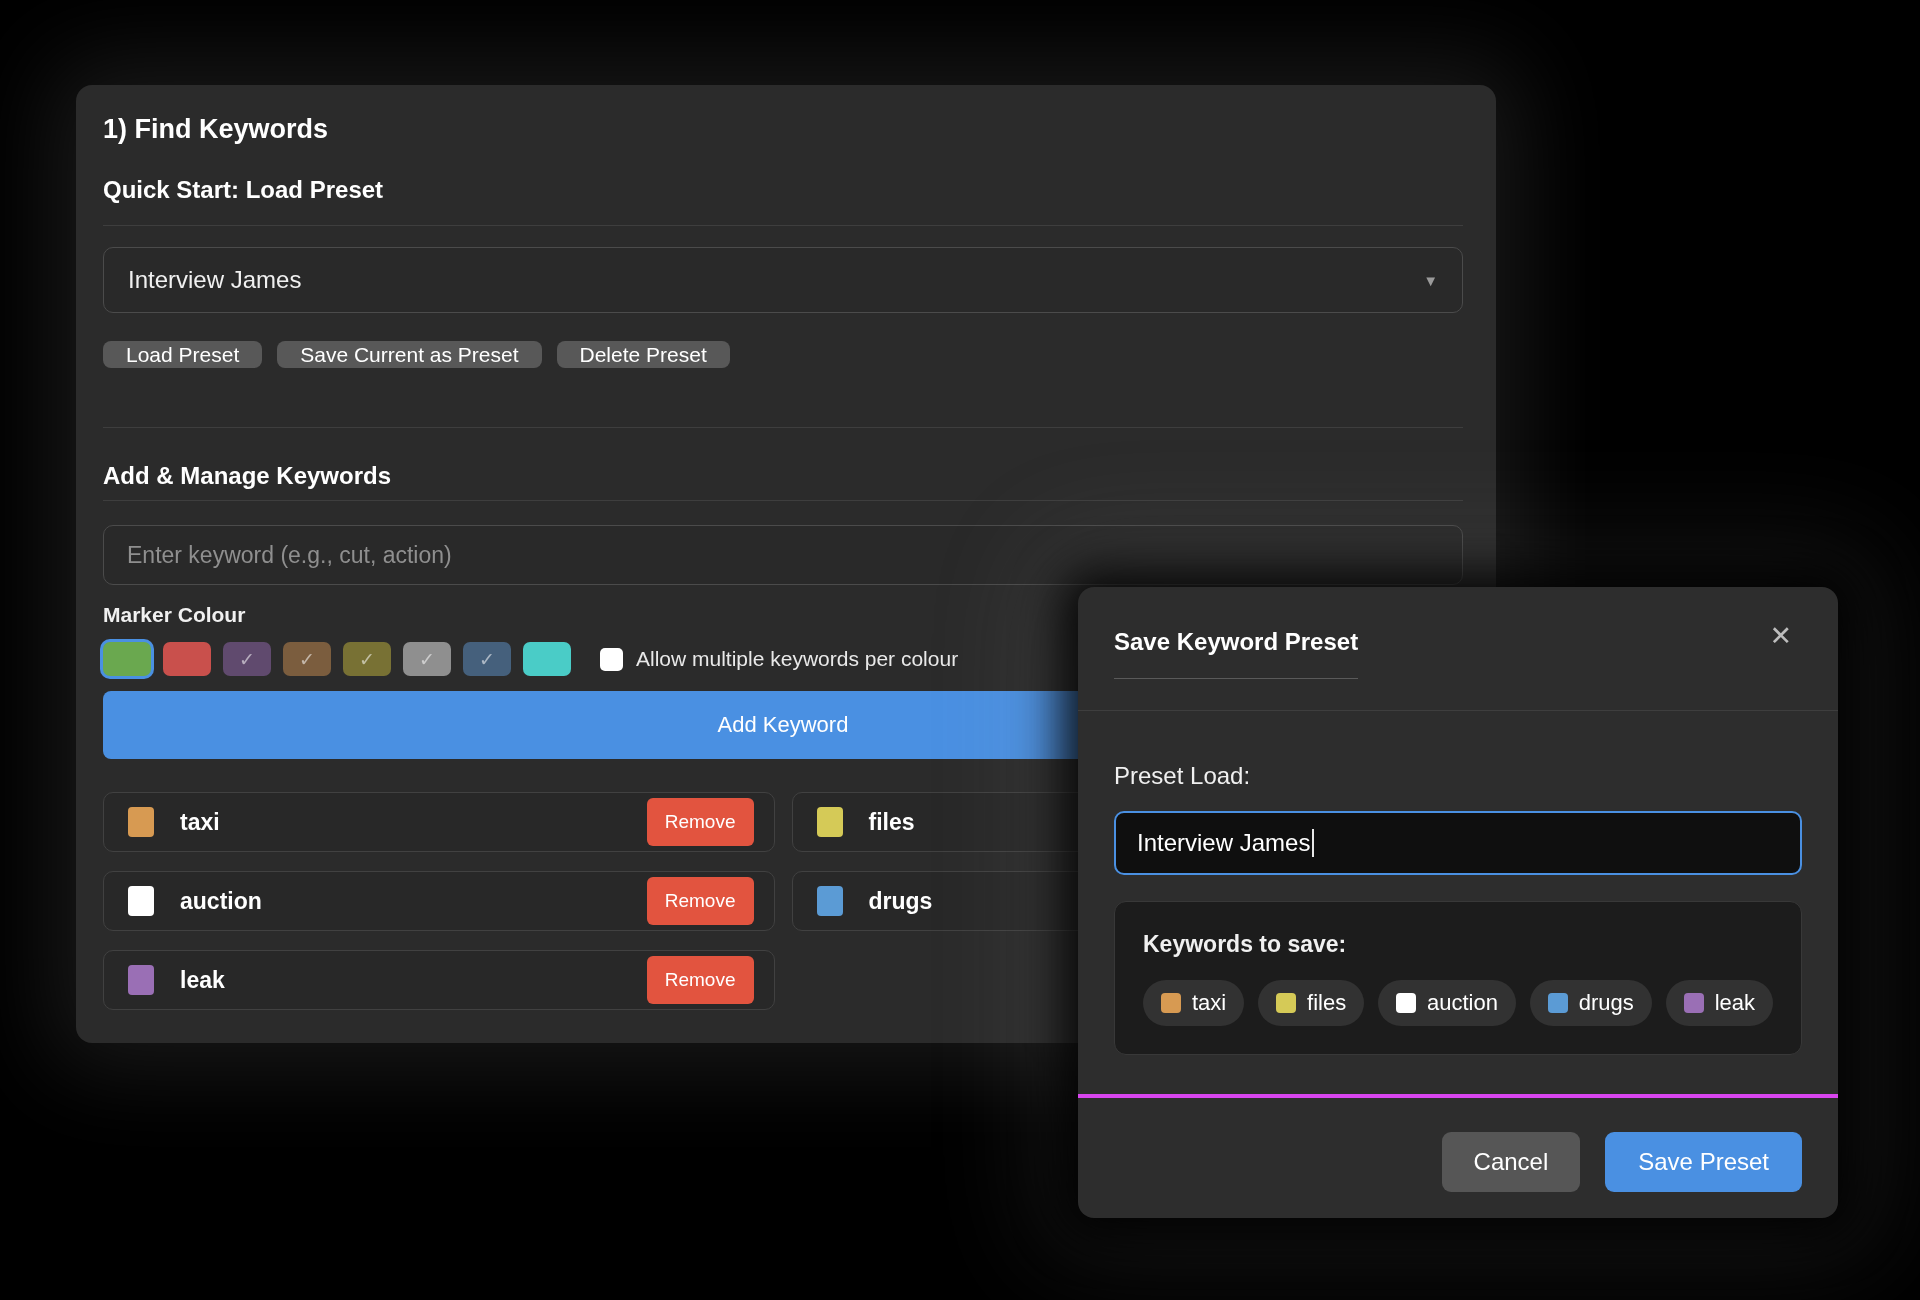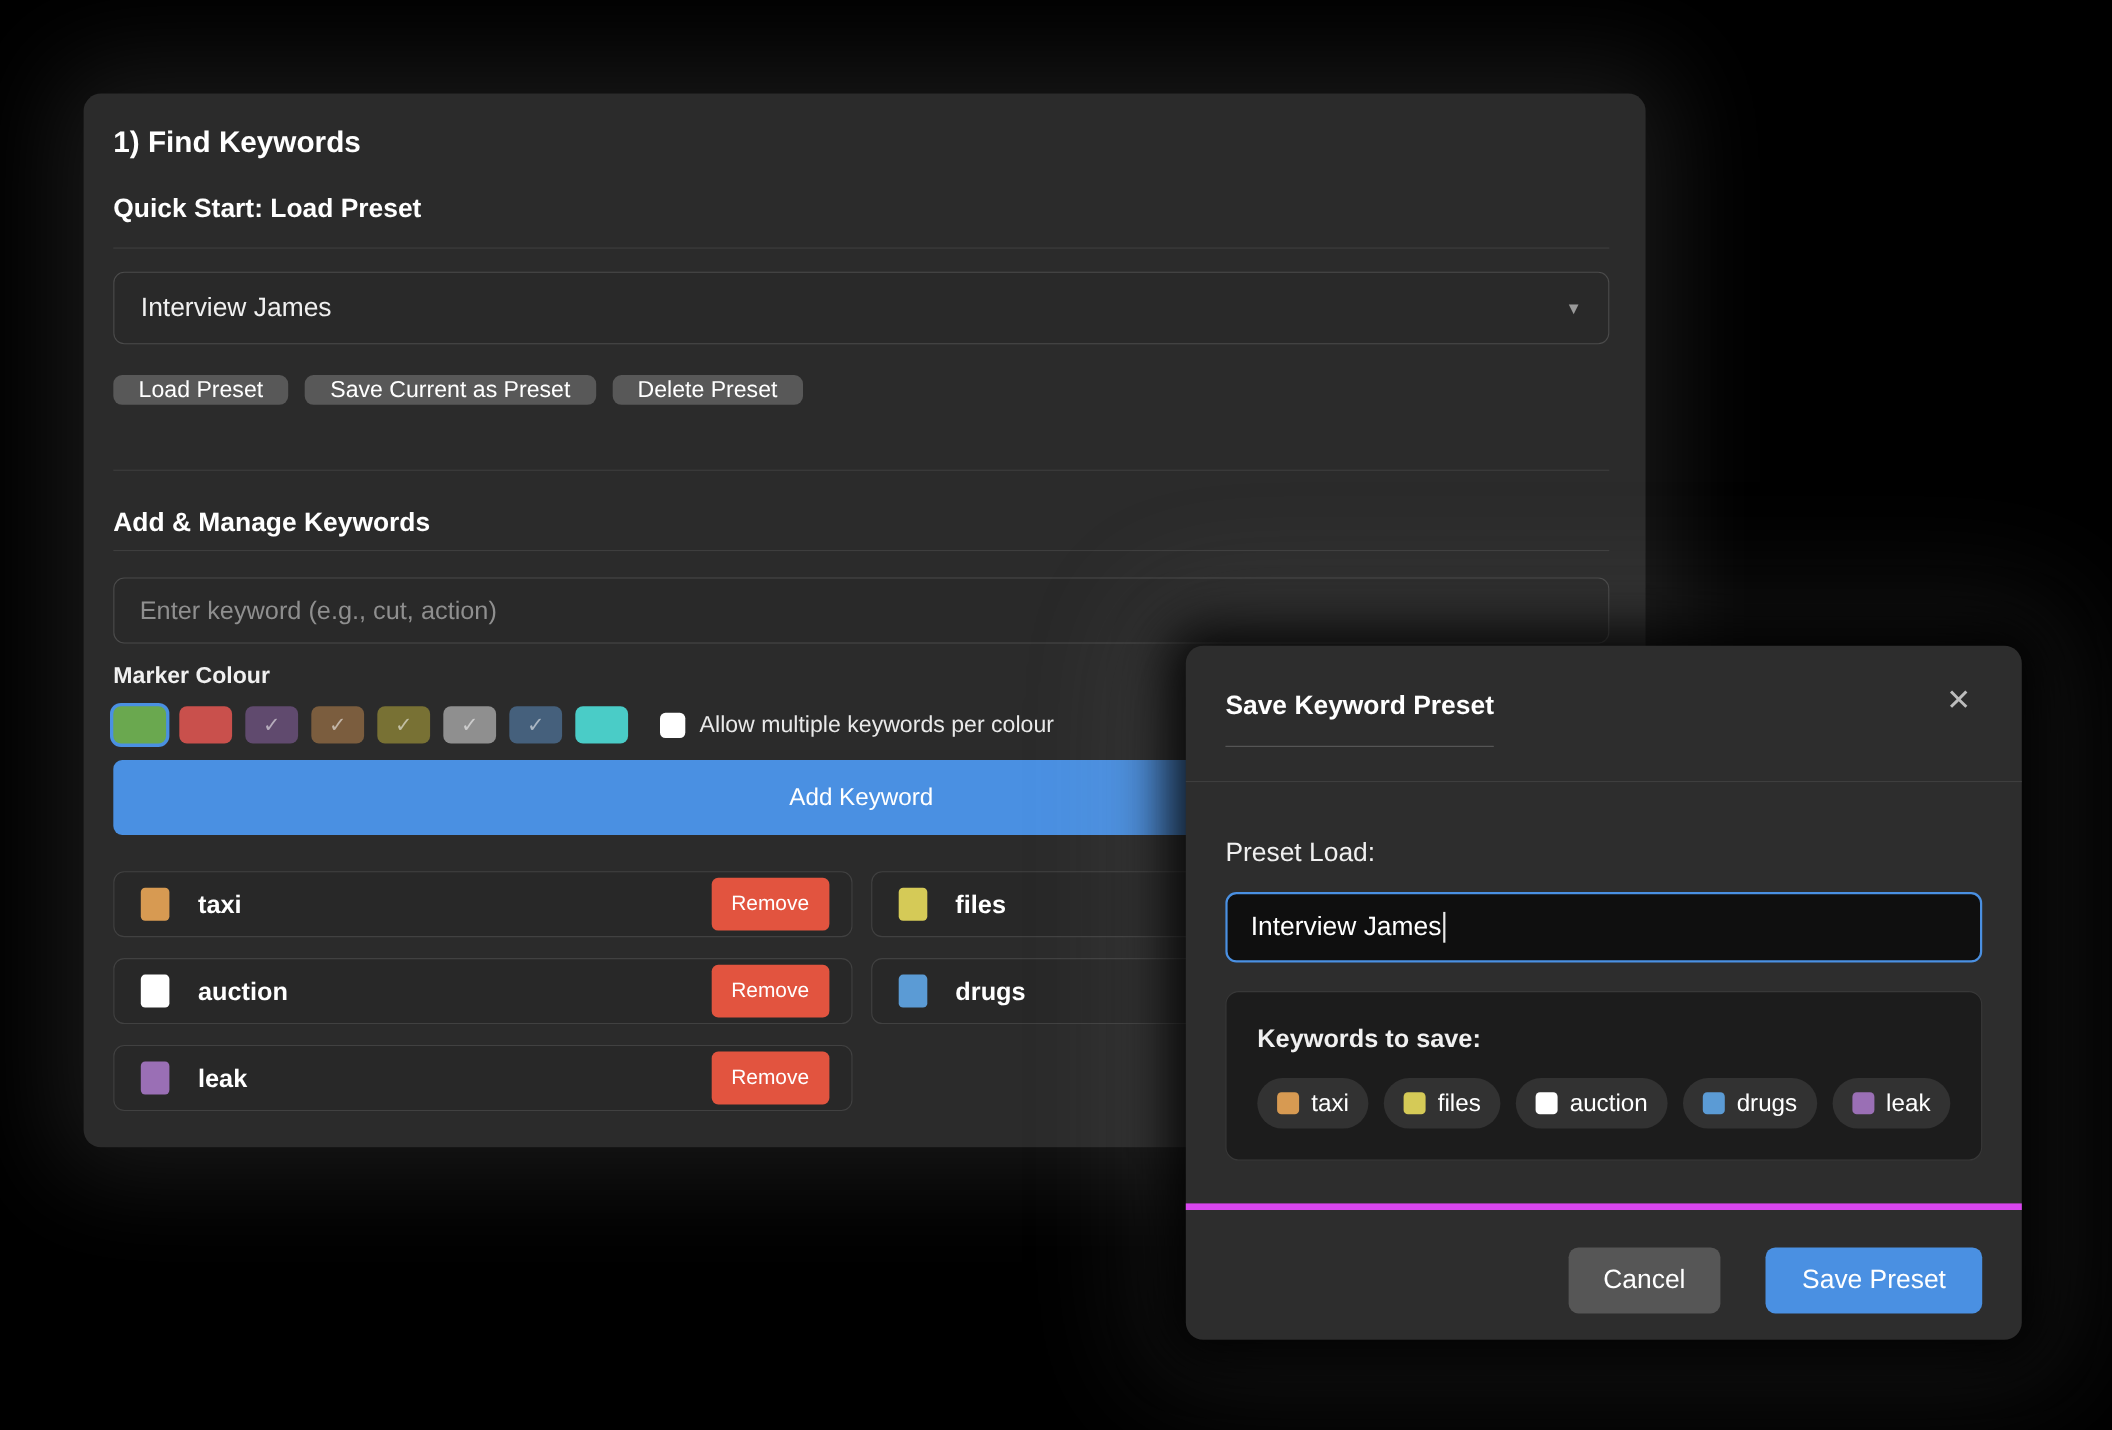--- a/index.html
+++ b/index.html
@@ -124,31 +124,31 @@
   .save-card h3 { font-size: 23px; line-height: 28px; font-weight: 700; color: #f0f0f0; }
   .chips { margin-top: 22px; display: flex; justify-content: space-between; }
   .chip {
     height: 46px; background: #323232; border-radius: 23px;
     display: flex; align-items: center; padding: 0 18px; gap: 11px;
   }
   .chip-swatch { width: 20px; height: 20px; border-radius: 4px; flex: none; }
   .chip-label { font-size: 22px; font-weight: 500; color: #fff; }
 
   .modal-footer {
-    margin-top: 39px; border-top: 6px solid #d946ef;
+    margin-top: 39px; border-top: 4px solid #d946ef;
     padding: 34px 36px 0;
     display: flex; justify-content: flex-end; gap: 25px;
   }
   .cancel-btn {
     height: 60px; padding: 0 32px; background: #565656; color: #fff;
     border: none; border-radius: 9px; font-size: 24px; font-family: inherit; cursor: pointer;
   }
   .save-btn {
     height: 60px; padding: 0 33px; background: #4a90e2; color: #fff;
-    border: none; border-radius: 9px; font-size: 24px; font-family: inherit; cursor: pointer; margin-left: 16px;
+    border: none; border-radius: 9px; font-size: 24px; font-family: inherit; cursor: pointer;
   }
 </style>
 </head>
 <body>
 
 <div class="stage">
 
   <section class="panel">
     <h1>1) Find Keywords</h1>
 

